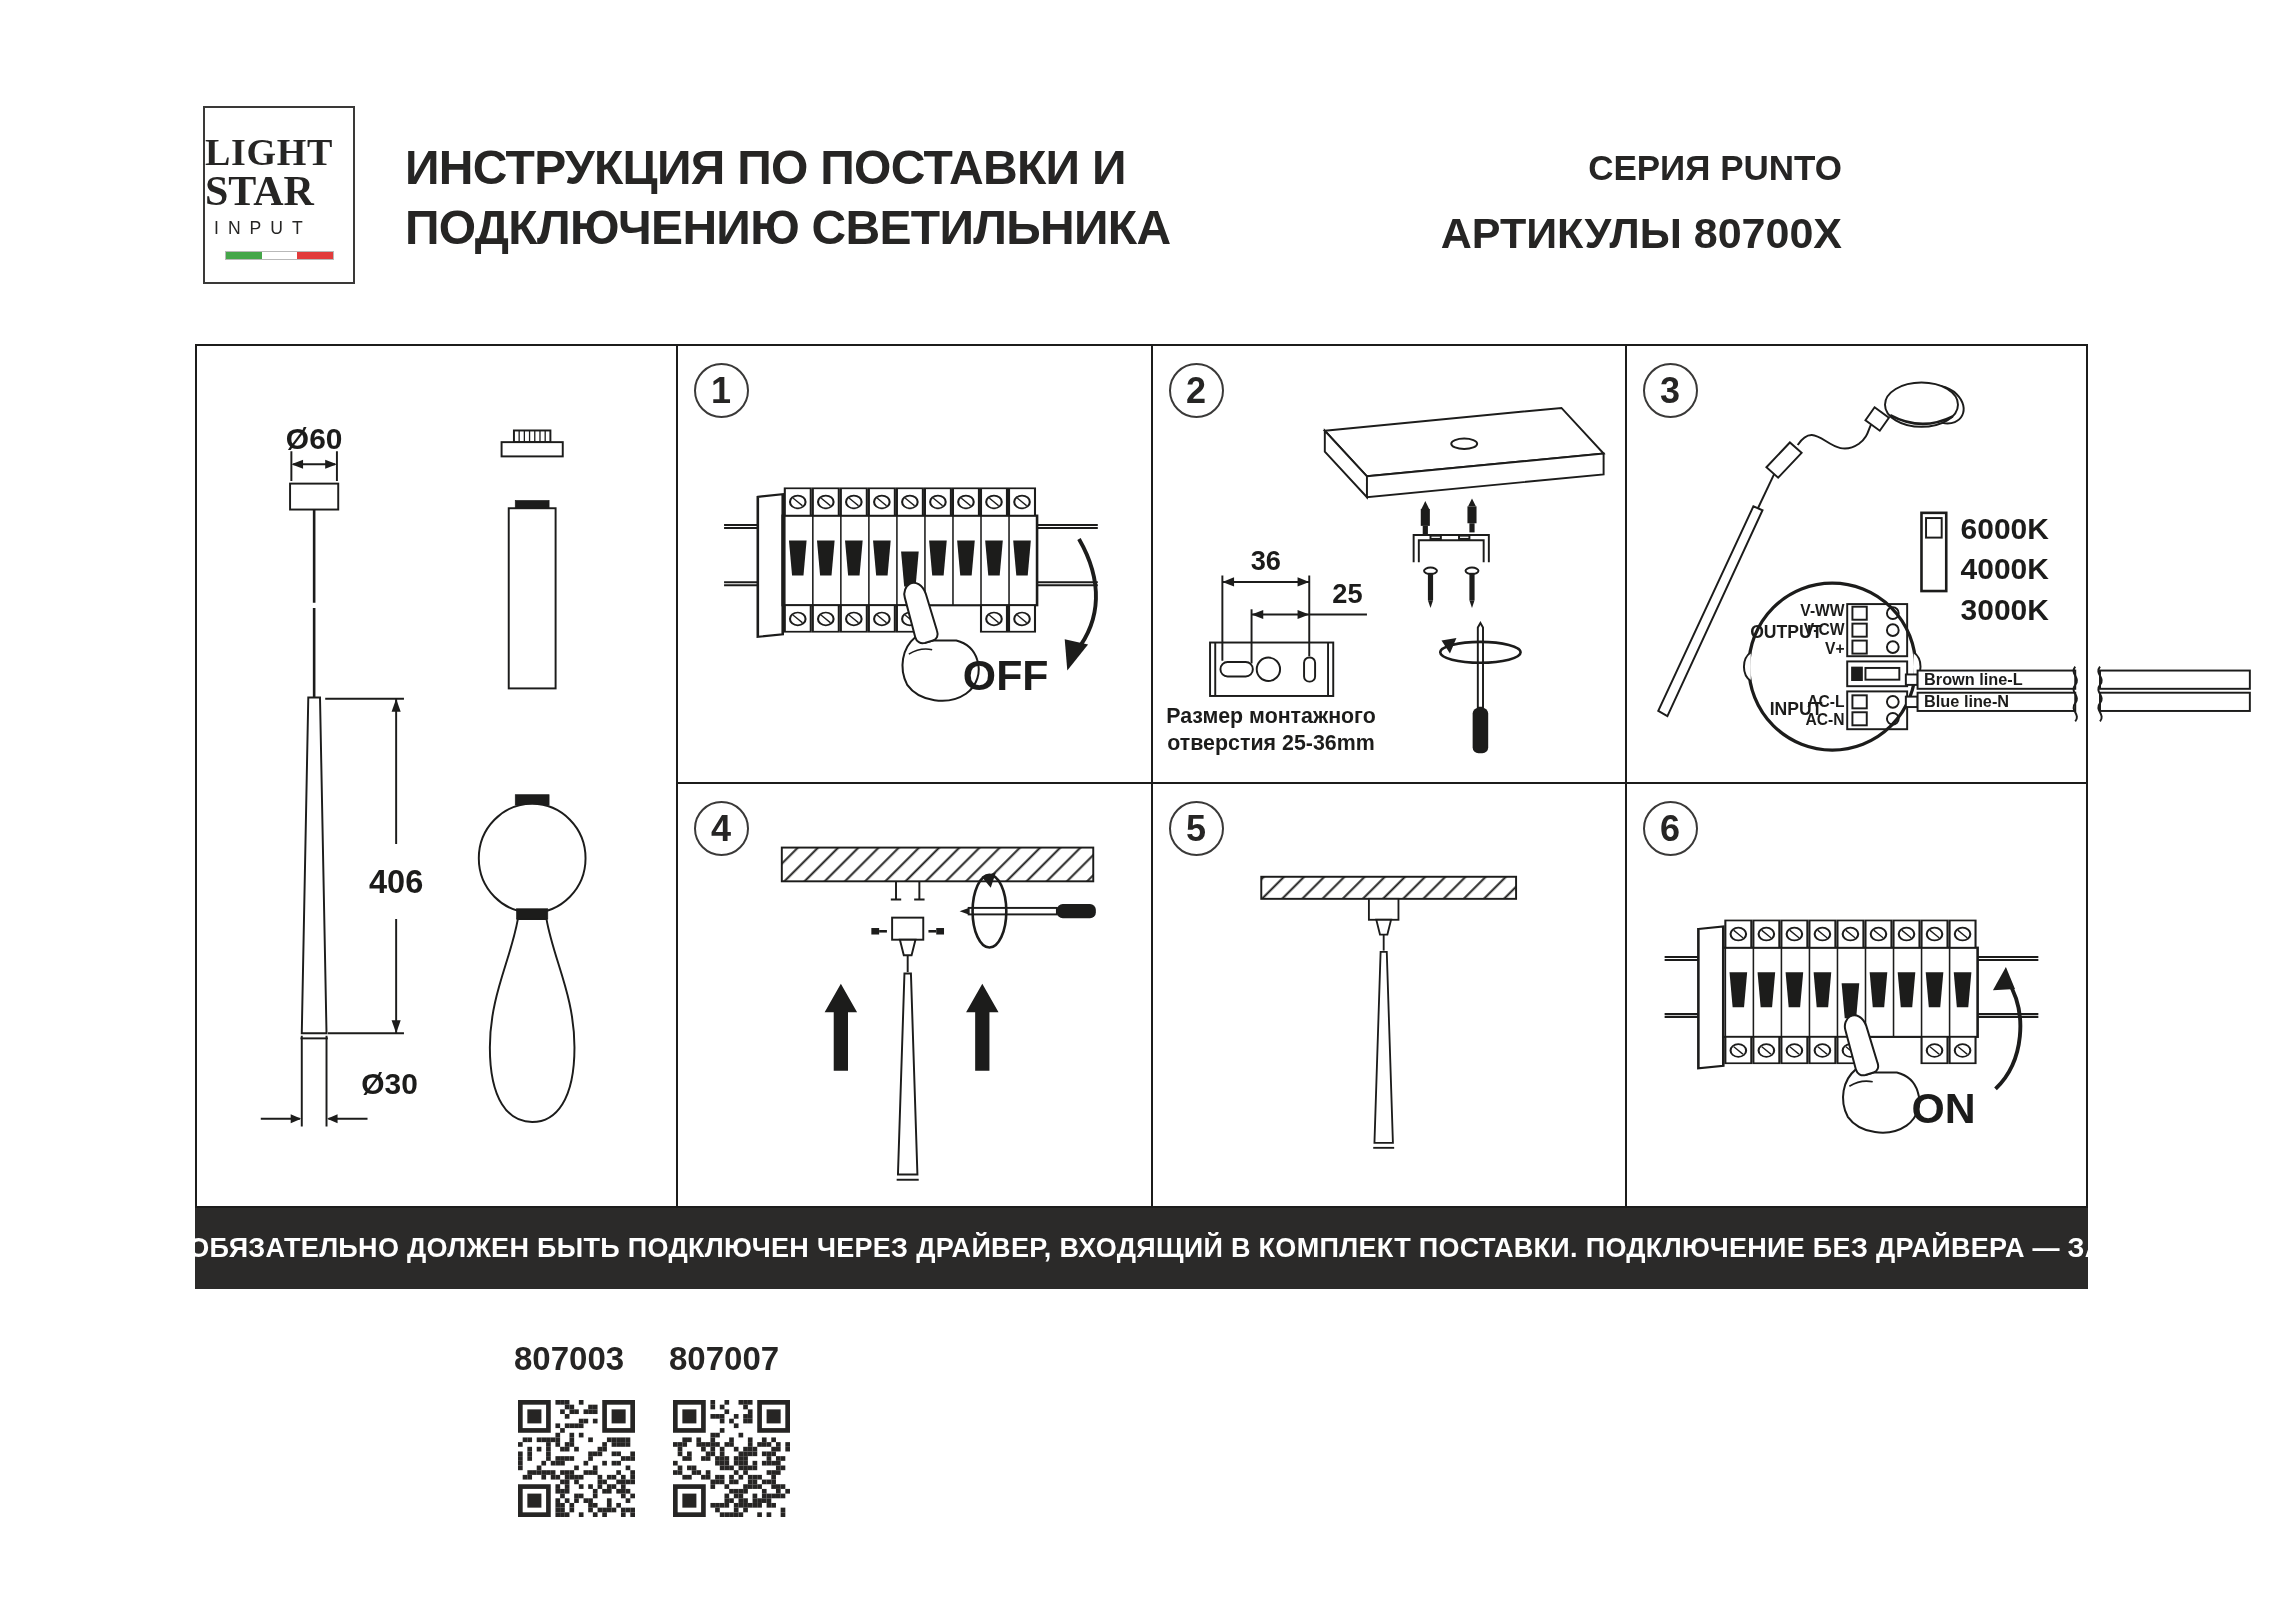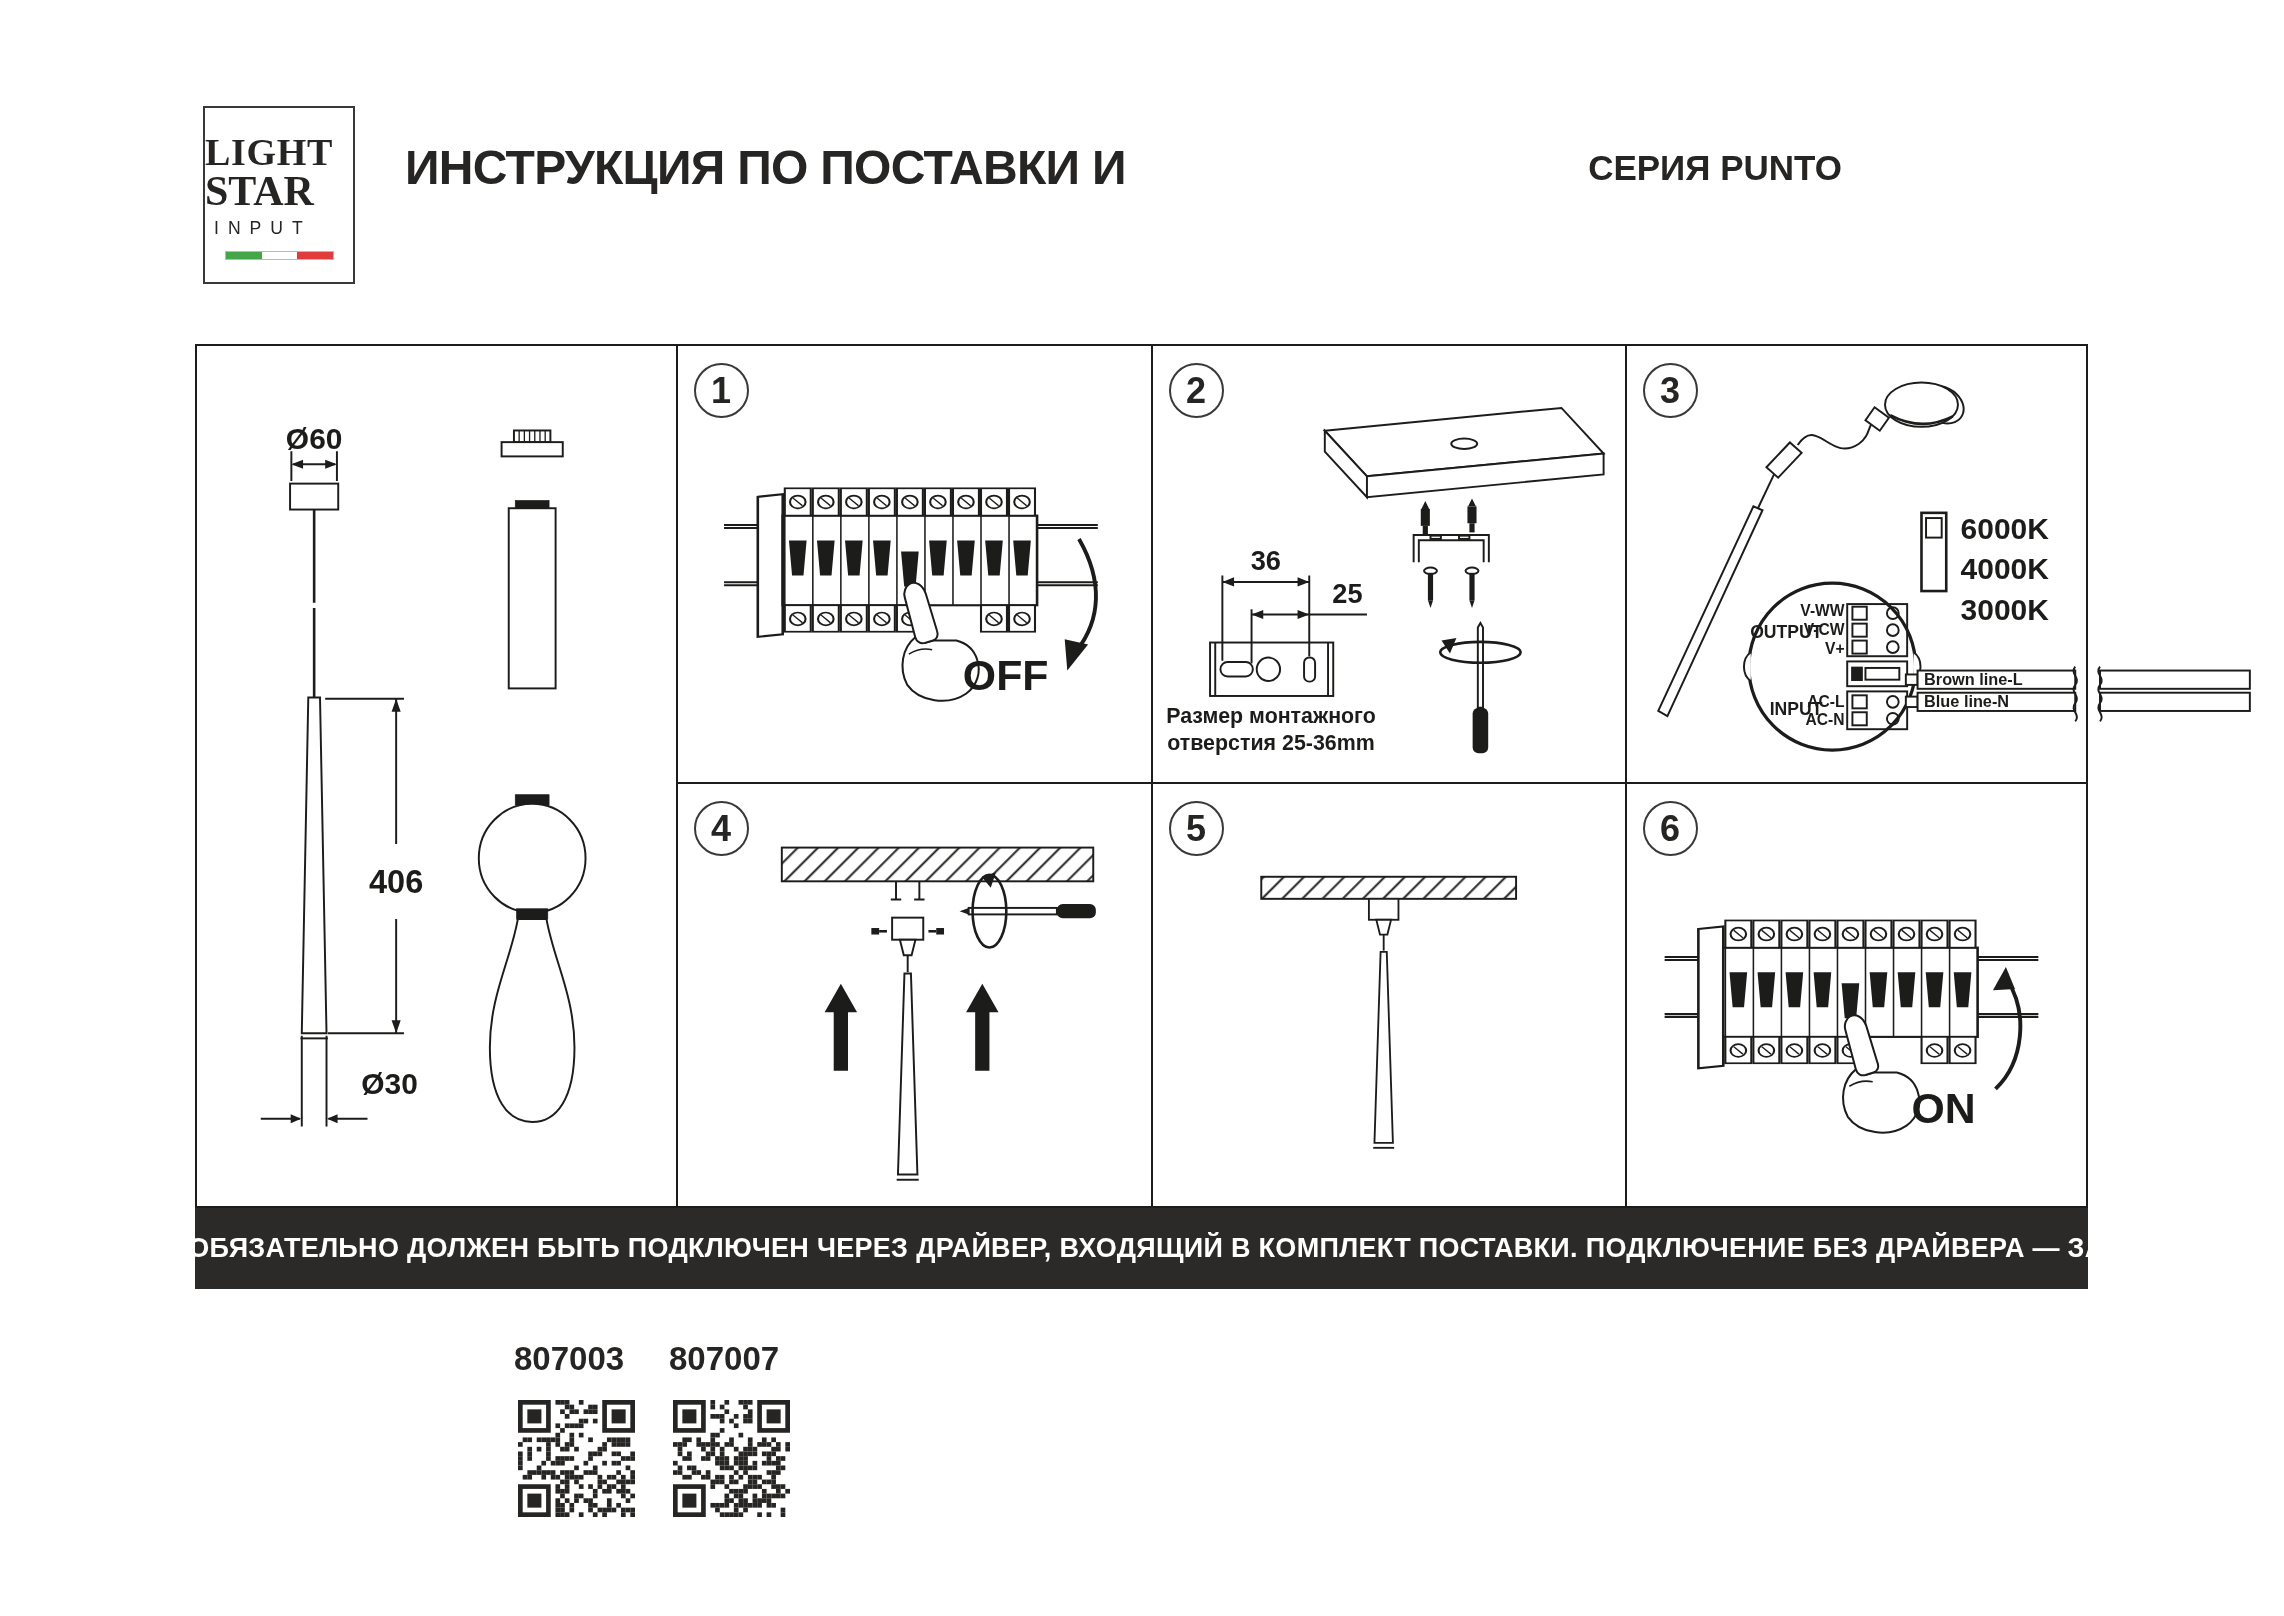--- a/index.html
+++ b/index.html
@@ -153,24 +153,26 @@
     <div class="logo-l3">INPUT</div>
     <div class="flag">
       <div style="background:#45a649"></div>
       <div style="background:#ffffff"></div>
       <div style="background:#e23b3b"></div>
     </div>
   </div>
 
   <div class="title">
     <div>ИНСТРУКЦИЯ ПО ПОСТАВКИ И</div>
+    <div>ПОДКЛЮЧЕНИЮ СВЕТИЛЬНИКА</div>
   </div>
 
   <div class="series-wrap">
     <div class="series-line1">СЕРИЯ PUNTO</div>
+    <div class="series-line2">АРТИКУЛЫ 80700X</div>
   </div>
 
   <div class="grid">
 
     <div class="panel" id="p-left">
       <svg viewBox="0 0 736 1327" preserveAspectRatio="none">
         <g stroke="#1c1c1b" stroke-width="3" fill="none">
           <path d="M145,196 V150 M215,196 V150"></path>
           <line x1="148" y1="170" x2="212" y2="170"></line>
         </g>

